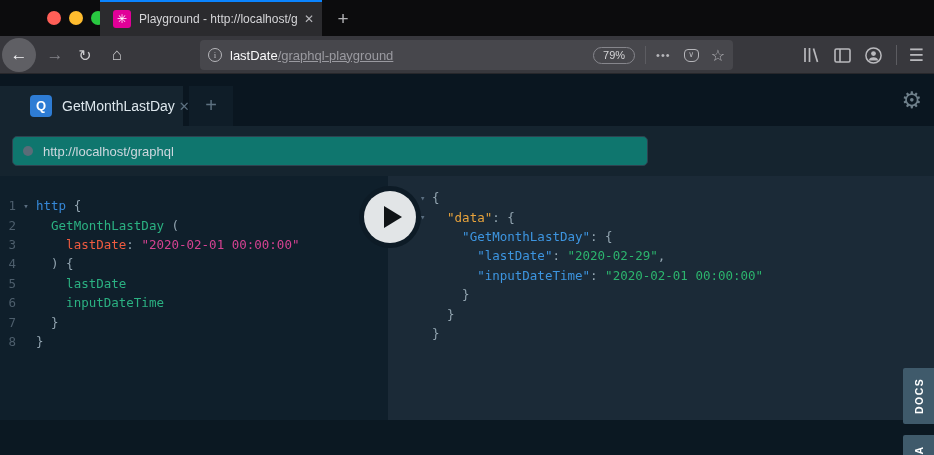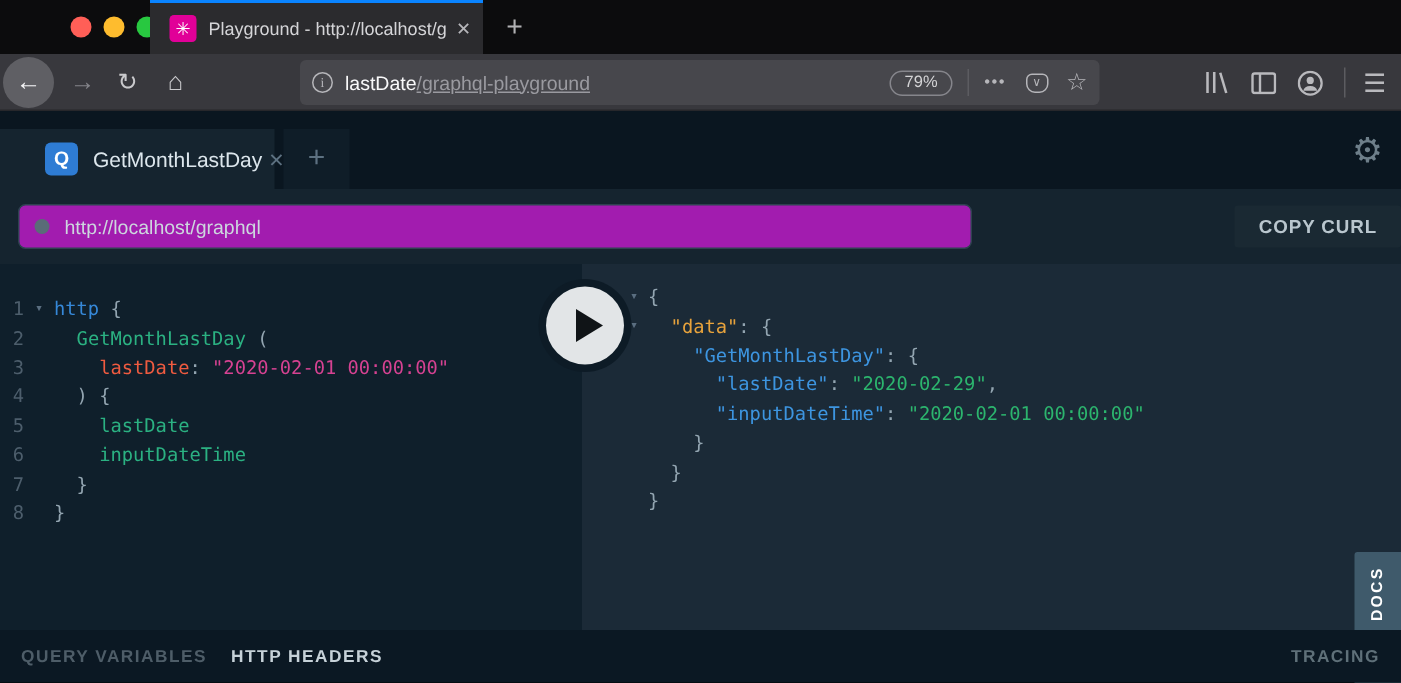--- a/index.html
+++ b/index.html
@@ -46,21 +46,21 @@
   .pg-tabbar { position:absolute; left:0; top:0; width:934px; height:52px; background:#0a1620; }
   .pg-tab { position:absolute; left:0; top:12px; width:183px; height:40px; background:#15242f; display:flex; align-items:center; padding:0 10px 0 30px; }
   .q-badge { width:22px; height:22px; border-radius:4px; background:#2e7cd4; color:#fff; font-size:13px; font-weight:bold; text-align:center; line-height:22px; flex:0 0 auto; }
   .pg-tab-label { color:#dce6ec; font-size:14px; margin-left:10px; white-space:nowrap; flex:1 1 auto; }
   .pg-tab-close { color:#5d7181; font-size:13px; margin-left:4px; }
   .pg-newtab { position:absolute; left:189px; top:12px; width:44px; height:40px; background:#0f1d28; color:#5d7181; font-size:20px; text-align:center; line-height:38px; }
   .pg-gear { position:absolute; right:12px; top:12px; color:#6e7f8a; font-size:23px; line-height:28px; }
 
   .pg-toolbar { position:absolute; left:0; top:52px; width:934px; height:50px; background:#15242f; display:flex; align-items:center; padding:0 0 0 10px; }
   .pg-btn { height:28px; background:#0b1924; border:none; border-radius:2px; color:#bfccd4; font-family:"Liberation Sans", sans-serif; font-size:12.5px; font-weight:bold; letter-spacing:0.6px; padding:0 14px; margin-right:7px; }
-  .endpoint { height:30px; width:636px; background:#a21caf; border:1px solid #2e4250; border-radius:5px; color:#cdd7de; font-size:13px; font-family:"Liberation Sans", sans-serif; padding:0 10px 0 30px; margin-left:2px; }
+  .endpoint { height:30px; width:636px; background:#0f766e; border:1px solid #2e4250; border-radius:5px; color:#cdd7de; font-size:13px; font-family:"Liberation Sans", sans-serif; padding:0 10px 0 30px; margin-left:2px; }
   .endpoint-wrap { position:relative; }
   .endpoint-dot { position:absolute; left:13px; top:10px; width:10px; height:10px; border-radius:50%; background:#5a6c78; }
   .copycurl { position:absolute; right:0; top:11px; height:28px; background:#1a2933; border:none; border-radius:2px; color:#b9c6ce; font-family:"Liberation Sans", sans-serif; font-size:12.5px; font-weight:bold; letter-spacing:0.6px; padding:0 16px; }
 
   .pg-main { position:absolute; left:0; top:102px; width:934px; height:244px; }
   .editor-pane { position:absolute; left:0; top:0; width:388px; height:244px; background:#0f1f2b; padding-top:20px; overflow:hidden; }
   .result-pane { position:absolute; left:388px; top:0; width:546px; height:244px; background:#1b2a37; padding-top:12px; overflow:hidden; }
   .code-line { display:flex; height:19.4px; align-items:center; font-family:"DejaVu Sans Mono", monospace; font-size:12.5px; white-space:pre; }
   .gut-num { width:16px; text-align:right; color:#4d5e6c; flex:0 0 auto; }
   .gut-arrow { width:20px; text-align:center; color:#5a6e80; font-size:9px; flex:0 0 auto; }
@@ -160,21 +160,20 @@
       </div>
       <div class="pg-newtab">+</div>
       <div class="pg-gear">⚙</div>
     </div>
 
     <div class="pg-toolbar">
       <span class="endpoint-wrap">
         <span class="endpoint-dot"></span>
         <input class="endpoint" value="http://localhost/graphql" style="">
       </span>
-      <button class="copycurl">COPY CURL</button>
     </div>
 
     <div class="pg-main">
       <div class="editor-pane" id="editor">
           <div class="code-line"><span class="gut-num">1</span><span class="gut-arrow">▾</span><span class="tok tk-kw">http</span><span class="tok tk-pun"> {</span></div>
           <div class="code-line"><span class="gut-num">2</span><span class="gut-arrow"></span><span class="tok tk-pun">  </span><span class="tok tk-fld">GetMonthLastDay</span><span class="tok tk-pun"> (</span></div>
           <div class="code-line"><span class="gut-num">3</span><span class="gut-arrow"></span><span class="tok tk-pun">    </span><span class="tok tk-attr">lastDate</span><span class="tok tk-pun">: </span><span class="tok tk-str">"2020-02-01 00:00:00"</span></div>
           <div class="code-line"><span class="gut-num">4</span><span class="gut-arrow"></span><span class="tok tk-pun">  ) {</span></div>
           <div class="code-line"><span class="gut-num">5</span><span class="gut-arrow"></span><span class="tok tk-pun">    </span><span class="tok tk-fld">lastDate</span></div>
           <div class="code-line"><span class="gut-num">6</span><span class="gut-arrow"></span><span class="tok tk-pun">    </span><span class="tok tk-fld">inputDateTime</span></div>
@@ -193,20 +192,15 @@
         </div>
       <div class="play-wrap">
         <button class="play-btn">
             <span class="play-tri"></span>
           </button>
       </div>
       <div class="side-tab docs-tab">DOCS</div>
       <div class="side-tab schema-tab">SCHEMA</div>
     </div>
 
-    <div class="pg-footer">
-      <span class="foot-item f-dim">QUERY VARIABLES</span>
-      <span class="foot-item f-lit">HTTP HEADERS</span>
-      <span class="foot-item f-trace">TRACING</span>
-    </div>
   </div>
 
 </div>
 
 </body></html>

